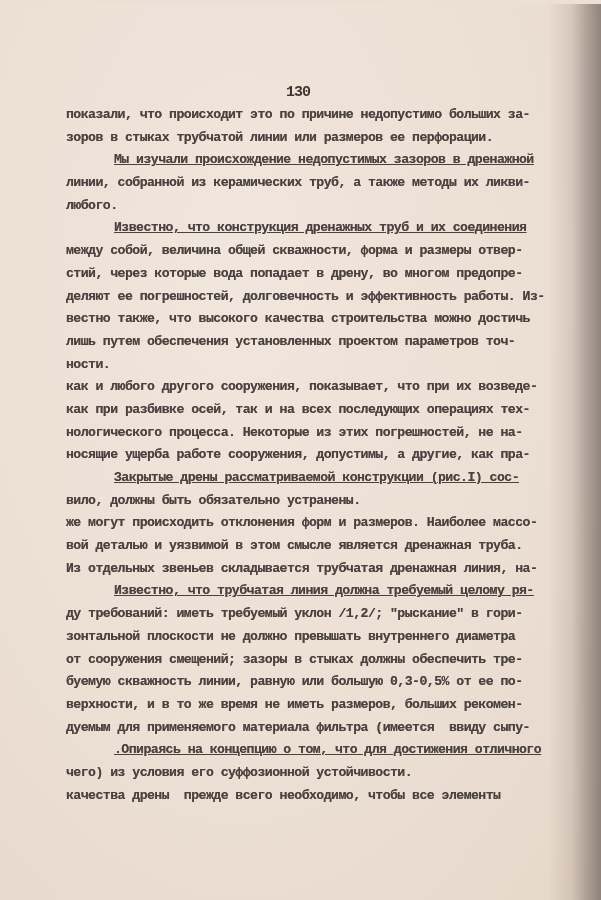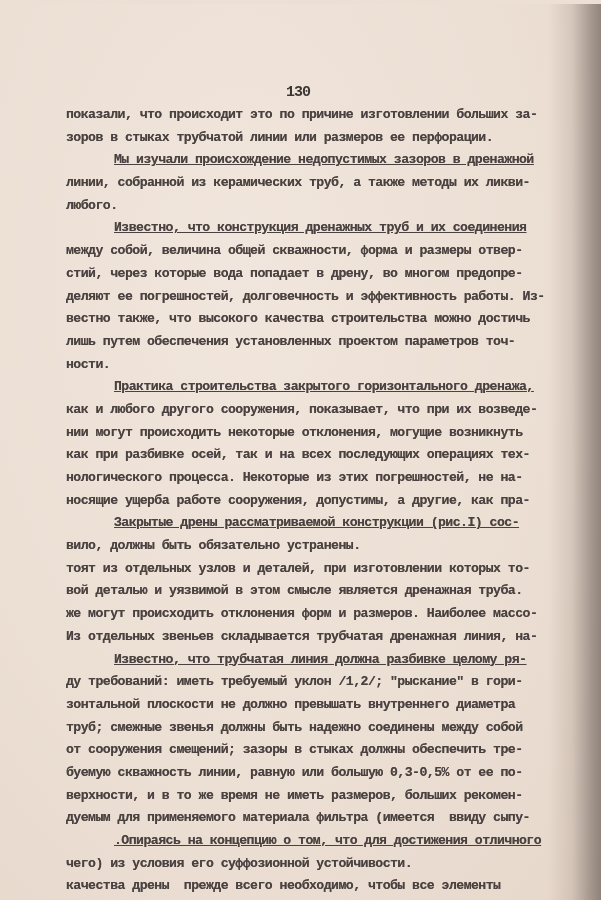--- a/index.html
+++ b/index.html
@@ -25,48 +25,44 @@
       text-shadow: 0 0 0.6px rgba(60,50,48,0.6);
     }
     .indent { padding-left: 48px; text-decoration: underline; }
   </style>
 </head>
 <body>
 
 <div class="page">
   <div class="page-number">130</div>
   <div class="text" id="text-block">
-      <div class="line">показали, что происходит это по причине изготовлении больших за-</div>
+      <div class="line">показали, что происходит это по причине недопустимо больших за-</div>
       <div class="line">зоров в стыках трубчатой линии или размеров ее перфорации.</div>
       <div class="line indent">Мы изучали происхождение недопустимых зазоров в дренажной</div>
       <div class="line">линии, собранной из керамических труб, а также методы их ликви-</div>
       <div class="line">любого.</div>
       <div class="line indent">Известно, что конструкция дренажных труб и их соединения</div>
       <div class="line">между собой, величина общей скважности, форма и размеры отвер-</div>
       <div class="line">стий, через которые вода попадает в дрену, во многом предопре-</div>
       <div class="line">деляют ее погрешностей, долговечность и эффективность работы. Из-</div>
       <div class="line">вестно также, что высокого качества строительства можно достичь</div>
       <div class="line">лишь путем обеспечения установленных проектом параметров точ-</div>
       <div class="line">ности.</div>
-      <div class="line indent">Практика строительства закрытого горизонтального дренажа,</div>
       <div class="line">как и любого другого сооружения, показывает, что при их возведе-</div>
-      <div class="line">нии могут происходить некоторые отклонения, могущие возникнуть</div>
       <div class="line">как при разбивке осей, так и на всех последующих операциях тех-</div>
       <div class="line">нологического процесса. Некоторые из этих погрешностей, не на-</div>
       <div class="line">носящие ущерба работе сооружения, допустимы, а другие, как пра-</div>
       <div class="line indent">Закрытые дрены рассматриваемой конструкции (рис.I) сос-</div>
       <div class="line">вило, должны быть обязательно устранены.</div>
-      <div class="line">тоят из отдельных узлов и деталей, при изготовлении которых то-</div>
+      <div class="line">же могут происходить отклонения форм и размеров. Наиболее массо-</div>
       <div class="line">вой деталью и уязвимой в этом смысле является дренажная труба.</div>
-      <div class="line">же могут происходить отклонения форм и размеров. Наиболее массо-</div>
       <div class="line">Из отдельных звеньев складывается трубчатая дренажная линия, на-</div>
-      <div class="line indent">Известно, что трубчатая линия должна разбивке целому ря-</div>
+      <div class="line indent">Известно, что трубчатая линия должна требуемый целому ря-</div>
       <div class="line">ду требований: иметь требуемый уклон /1,2/; "рыскание" в гори-</div>
       <div class="line">зонтальной плоскости не должно превышать внутреннего диаметра</div>
-      <div class="line">труб; смежные звенья должны быть надежно соединены между собой</div>
       <div class="line">от сооружения смещений; зазоры в стыках должны обеспечить тре-</div>
       <div class="line">буемую скважность линии, равную или большую 0,3-0,5% от ее по-</div>
       <div class="line">верхности, и в то же время не иметь размеров, больших рекомен-</div>
       <div class="line">дуемым для применяемого материала фильтра (имеется  ввиду сыпу-</div>
       <div class="line indent">.Опираясь на концепцию о том, что для достижения отличного</div>
       <div class="line">чего) из условия его суффозионной устойчивости.</div>
       <div class="line">качества дрены  прежде всего необходимо, чтобы все элементы</div>
     </div>
 </div>
 

